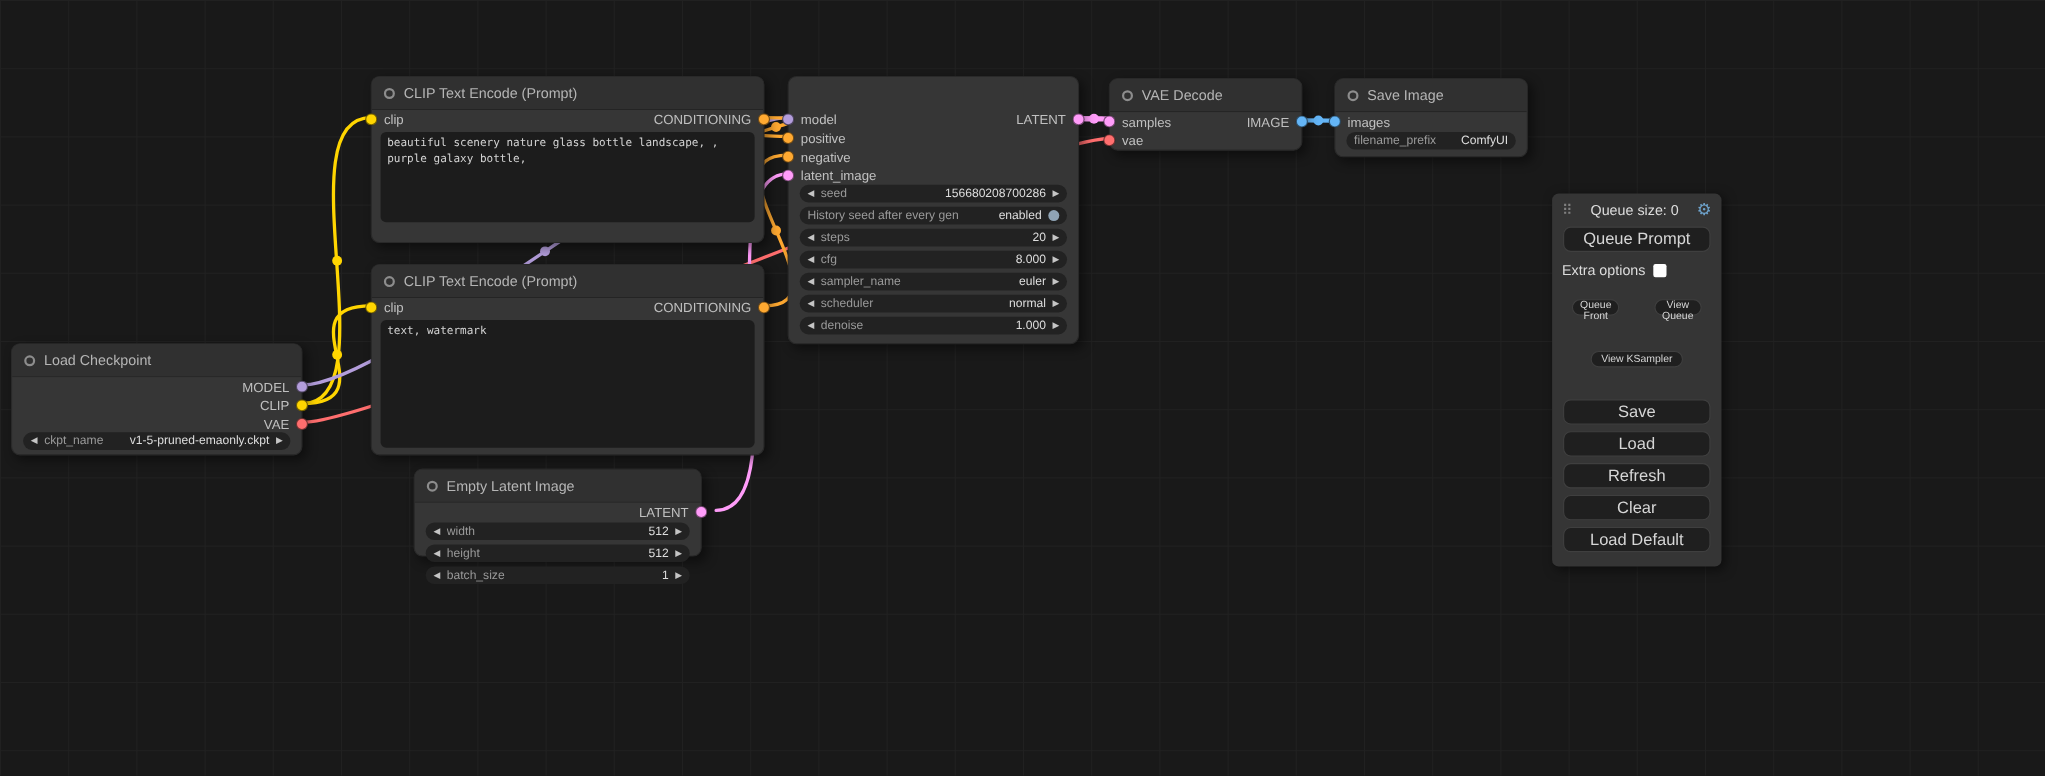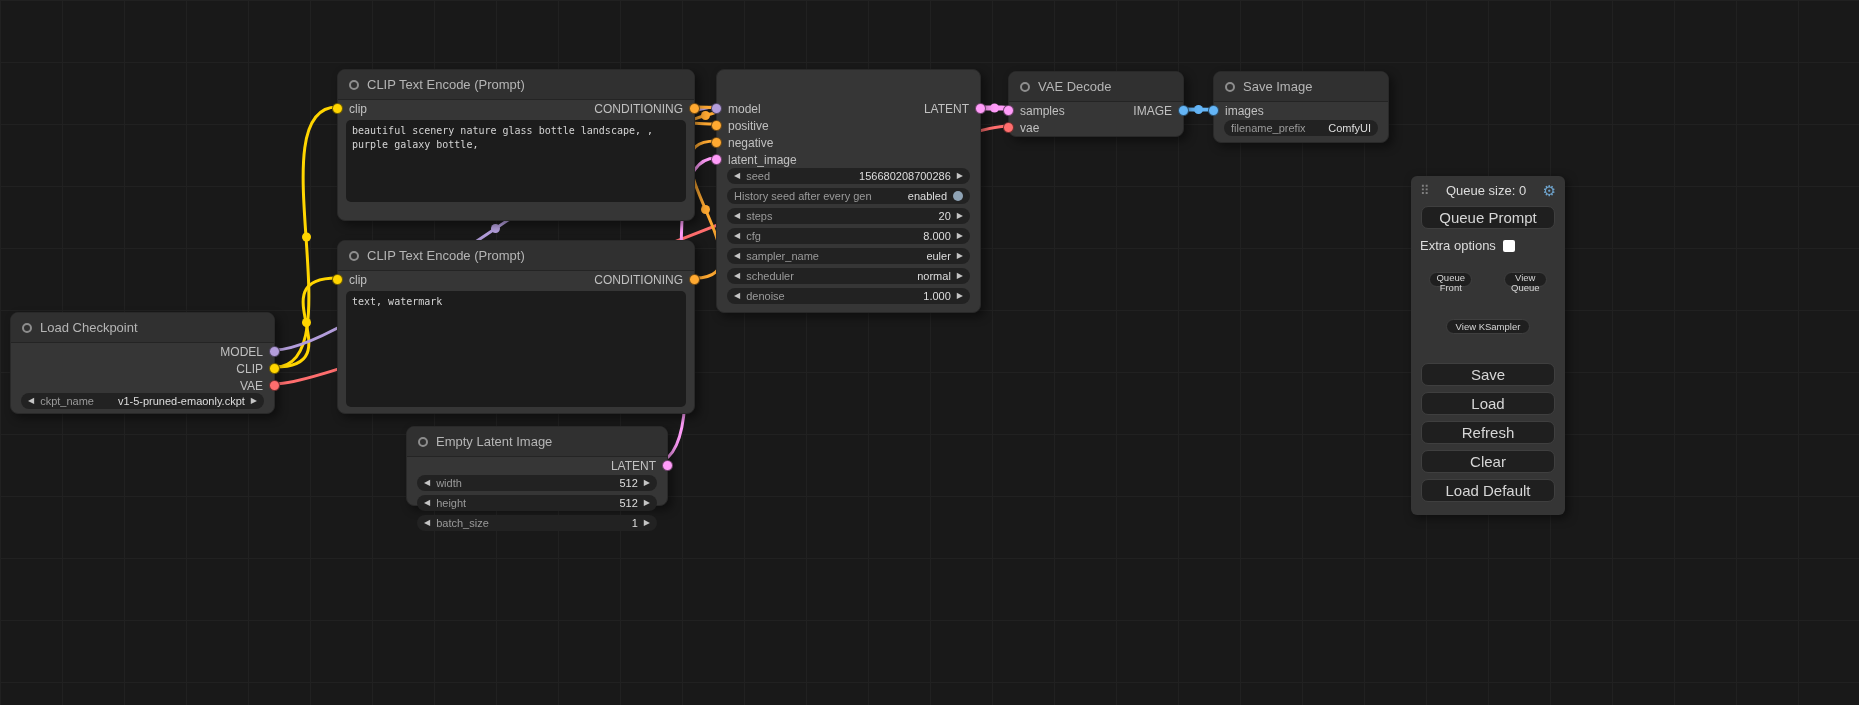--- a/index.html
+++ b/index.html
@@ -153,21 +153,21 @@
       <span class="dot" style="background:var(--c-clip)"></span>
       <span>clip</span>
     </div>
     <div class="slot out" style="top:30px">
       <span class="dot" style="background:var(--c-conditioning)"></span>
       <span>CONDITIONING</span>
     </div>
     <div class="ta" style="top:50px;height:116px">text, watermark</div>
   </div>
 
-  <div class="node" style="left:406px;top:426px;width:262px;height:80px">
+  <div class="node" style="left:376px;top:426px;width:262px;height:80px">
     <div class="ntitle">
       <span class="cdot"></span>
       <span class="ttext">Empty Latent Image</span>
     </div>
     <div class="slot out" style="top:30px">
       <span class="dot" style="background:var(--c-latent)"></span>
       <span>LATENT</span>
     </div>
     <div class="widgets" style="top:48px">
       <div class="widget">

